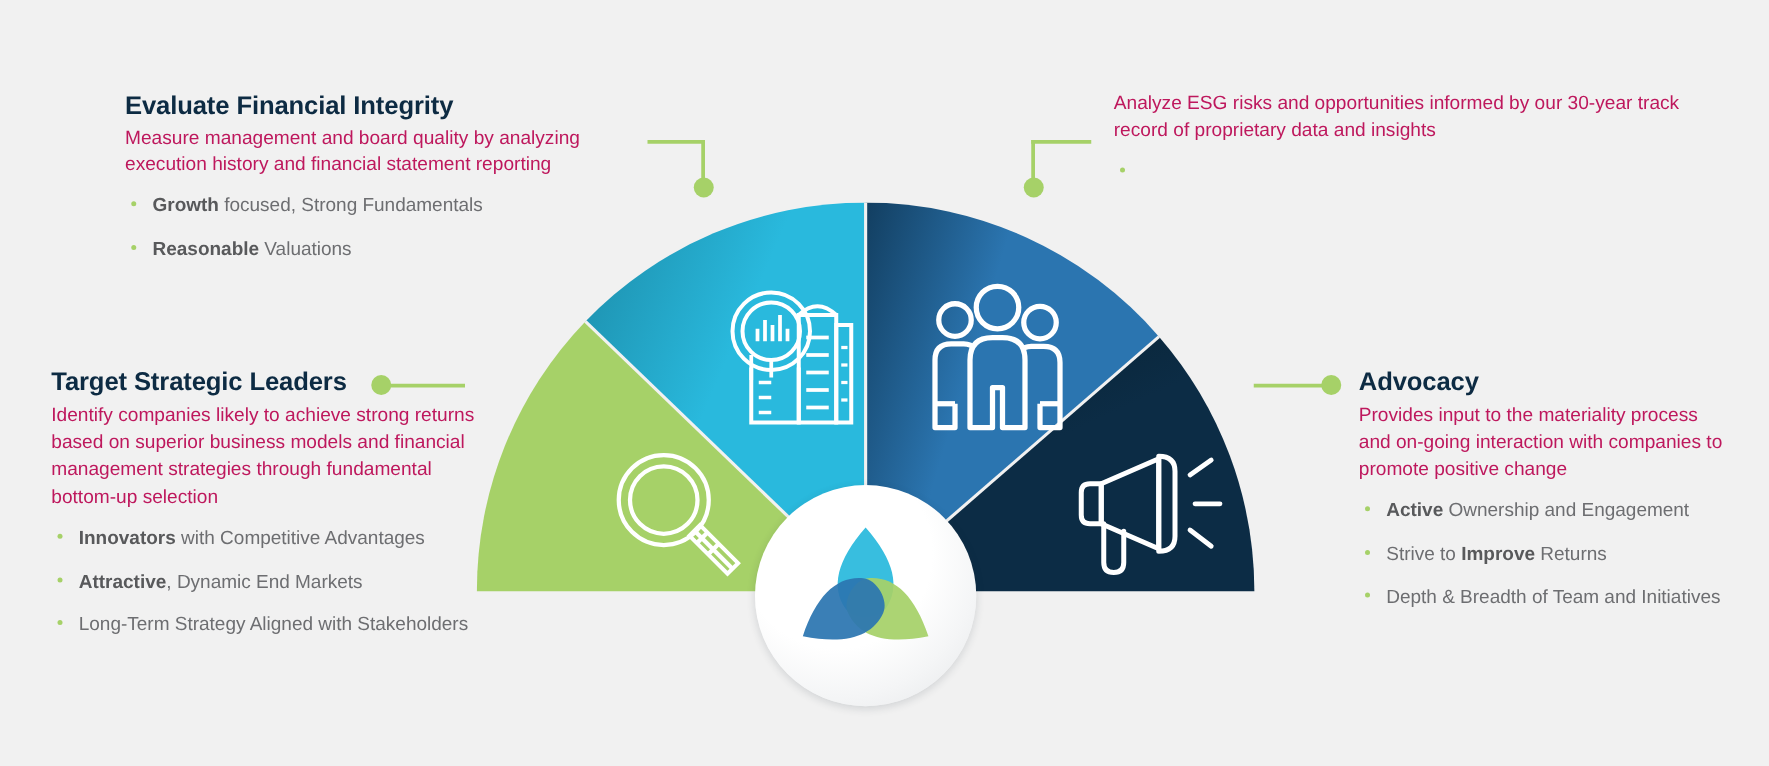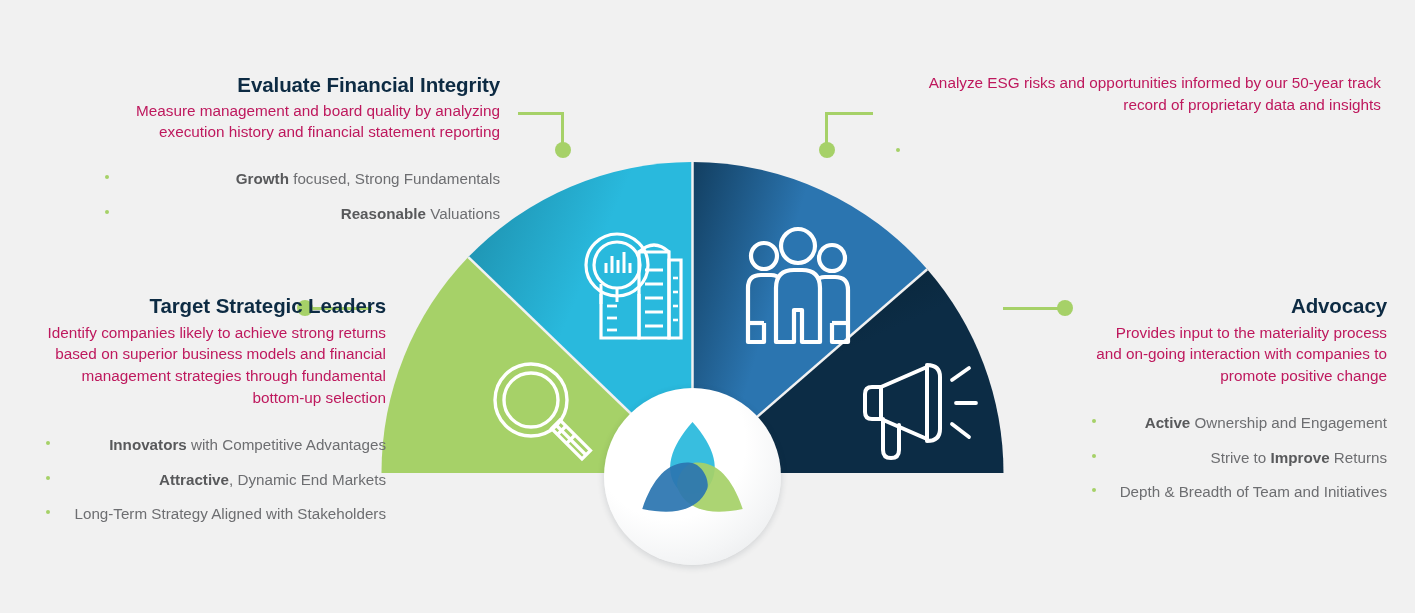--- a/index.html
+++ b/index.html
@@ -3,40 +3,40 @@
 <meta charset="utf-8">
 <style>
   html,body{margin:0;padding:0;}
   body{
     width:1415px;height:613px;
     background:#f1f1f1;
     font-family:"Liberation Sans", sans-serif;
     position:relative;overflow:hidden;
     -webkit-font-smoothing:antialiased;
   }
-  .stage{position:absolute;inset:0;text-align:right;}
+  .stage{position:absolute;inset:0;}
 
   
   .block{position:absolute;}
   .block h2{
     margin:0 0 2px 0;
     font-size:20.5px;
     font-weight:bold;
     color:#0d2b43;
     letter-spacing:-0.1px;
     line-height:1.25;
   }
   .block .desc{
     margin:0;
     font-size:15.3px;
     color:#be185d;
     line-height:1.43;
     font-weight:400;
   }
-  .bullets{margin:25px 0 0 0;padding:0;list-style:none;}
+  .bullets{margin:11px 0 0 0;padding:0;list-style:none;}
   .bullets li{
     position:relative;
     padding-left:22px;
     margin-bottom:13px;
     font-size:15.2px;
     color:#6d6e71;
     line-height:1.42;
   }
   .bullets li:last-child{margin-bottom:0;}
   .bullets li .dot{
@@ -217,21 +217,21 @@
   <div class="block" id="block-evaluate">
     <h2>Evaluate Financial Integrity</h2>
     <p class="desc">Measure management and board quality by analyzing execution history and financial statement reporting</p>
     <ul class="bullets">
       <li><span class="dot"></span><b>Growth</b><span> focused, Strong Fundamentals</span></li>
       <li><span class="dot"></span><b>Reasonable</b><span> Valuations</span></li>
     </ul>
   </div>
 
   <div class="block" id="block-assess">
-    <p class="desc">Analyze ESG risks and opportunities informed by our 50-year track record of proprietary data and insights</p>
+    <p class="desc">Analyze ESG risks and opportunities informed by our 30-year track record of proprietary data and insights</p>
     <ul class="bullets">
       <li><span class="dot"></span></li>
     </ul>
   </div>
 
   <div class="block" id="block-target">
     <h2>Target Strategic Leaders</h2>
     <p class="desc">Identify companies likely to achieve strong returns based on superior business models and financial management strategies through fundamental bottom-up selection</p>
     <ul class="bullets">
       <li><span class="dot"></span><b>Innovators</b><span> with Competitive Advantages</span></li>

